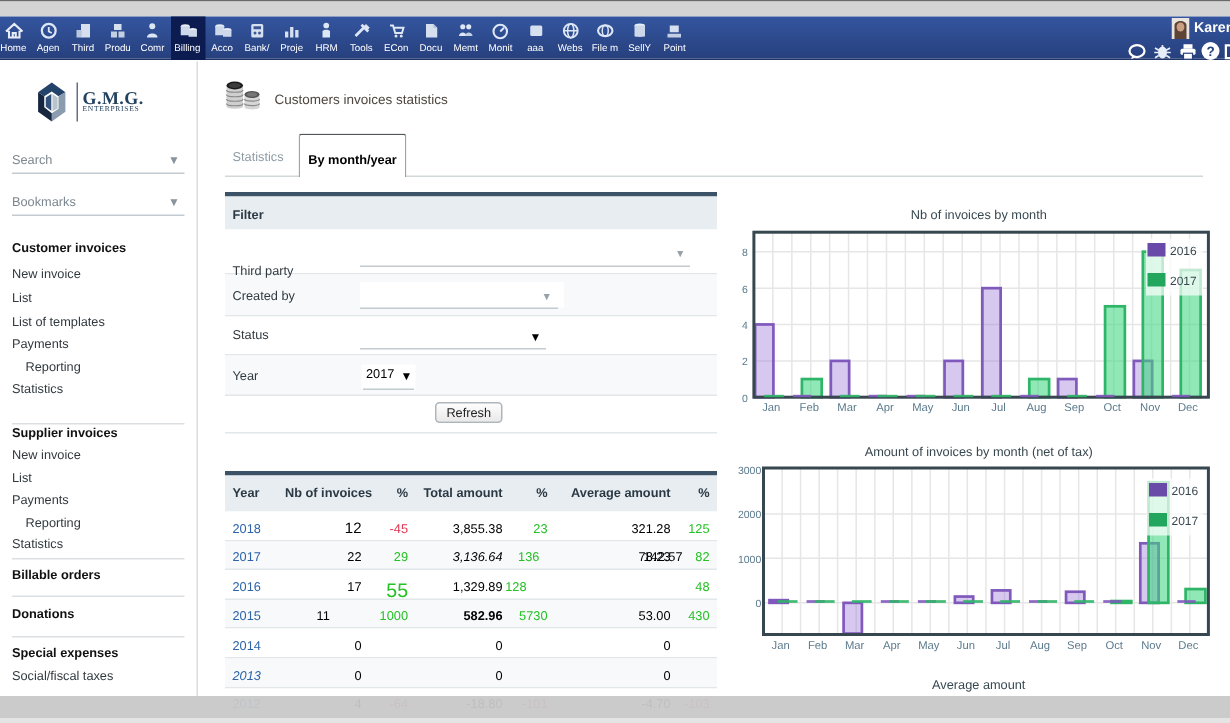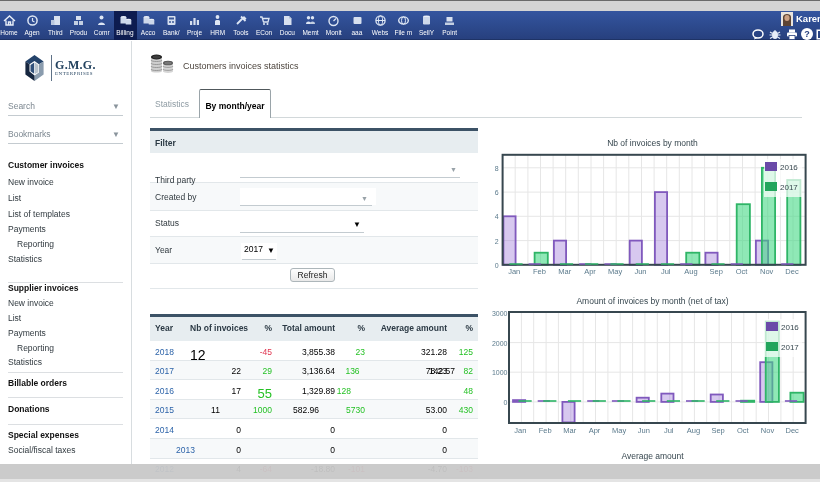--- a/index.html
+++ b/index.html
@@ -231,57 +231,57 @@
 <div class="abs" style="left:150px;top:316.5px;width:328px;height:24.5px;background:#e7edf0;"></div>
 <div class="abs" style="left:155.0px;text-align:left;width:40px;top:323px;color:#2b3944;font-size:8.5px;font-weight:bold;white-space:nowrap;">Year</div>
 <div class="abs" style="left:190.0px;text-align:right;width:51px;top:323px;color:#2b3944;font-size:8.5px;font-weight:bold;white-space:nowrap;">Nb of invoices</div>
 <div class="abs" style="left:246.0px;text-align:right;width:26px;top:323px;color:#2b3944;font-size:8.5px;font-weight:bold;white-space:nowrap;">%</div>
 <div class="abs" style="left:277.0px;text-align:right;width:58px;top:323px;color:#2b3944;font-size:8.5px;font-weight:bold;white-space:nowrap;">Total amount</div>
 <div class="abs" style="left:340.0px;text-align:right;width:25px;top:323px;color:#2b3944;font-size:8.5px;font-weight:bold;white-space:nowrap;">%</div>
 <div class="abs" style="left:370.0px;text-align:right;width:77px;top:323px;color:#2b3944;font-size:8.5px;font-weight:bold;white-space:nowrap;">Average amount</div>
 <div class="abs" style="left:452.0px;text-align:right;width:21px;top:323px;color:#2b3944;font-size:8.5px;font-weight:bold;white-space:nowrap;">%</div>
 <div class="abs" style="left:150px;top:341.0px;width:328px;height:19.6px;background:#fff;border-bottom:1px solid #e2e7ea;"></div>
 <div class="abs" style="left:155.0px;text-align:left;width:40px;top:346.5px;color:#2d64a9;font-size:8.5px;white-space:nowrap;">2018</div>
-<div class="abs" style="left:190.0px;text-align:left;width:51px;top:346.5px;color:#000;font-size:14px;white-space:nowrap;">12</div>
+<div class="abs" style="left:190.0px;text-align:right;width:51px;top:346.5px;color:#000;font-size:10px;white-space:nowrap;">12</div>
 <div class="abs" style="left:246.0px;text-align:right;width:26px;top:346.5px;color:#e03550;font-size:8.5px;white-space:nowrap;">-45</div>
 <div class="abs" style="left:277.0px;text-align:right;width:58px;top:346.5px;color:#000;font-size:8.5px;white-space:nowrap;">3,855.38</div>
 <div class="abs" style="left:340.0px;text-align:right;width:25px;top:346.5px;color:#25c125;font-size:8.5px;white-space:nowrap;">23</div>
 <div class="abs" style="left:370.0px;text-align:right;width:77px;top:346.5px;color:#000;font-size:8.5px;white-space:nowrap;">321.28</div>
 <div class="abs" style="left:452.0px;text-align:right;width:21px;top:346.5px;color:#25c125;font-size:8.5px;white-space:nowrap;">125</div>
 <div class="abs" style="left:150px;top:360.6px;width:328px;height:19.6px;background:#f7f9fa;border-bottom:1px solid #e2e7ea;"></div>
 <div class="abs" style="left:155.0px;text-align:left;width:40px;top:366.1px;color:#2d64a9;font-size:8.5px;white-space:nowrap;">2017</div>
 <div class="abs" style="left:190.0px;text-align:right;width:51px;top:366.1px;color:#000;font-size:8.5px;white-space:nowrap;">22</div>
 <div class="abs" style="left:246.0px;text-align:right;width:26px;top:366.1px;color:#25c125;font-size:8.5px;white-space:nowrap;">29</div>
-<div class="abs" style="left:277.0px;text-align:right;width:58px;top:366.1px;color:#000;font-size:8.5px;white-space:nowrap;">3,136.64</div>
+<div class="abs" style="left:277.0px;text-align:right;width:58px;top:366.1px;color:#000;font-size:8.5px;white-space:nowrap;font-style:italic;">3,136.64</div>
 <div class="abs" style="left:340.0px;text-align:center;width:25px;top:366.1px;color:#25c125;font-size:8.5px;white-space:nowrap;">136</div>
 <div class="abs" style="left:378px;text-align:right;width:77px;top:366.1px;color:#000;font-size:8.5px;white-space:nowrap;">142.57</div>
 <div class="abs" style="left:452.0px;text-align:right;width:21px;top:366.1px;color:#25c125;font-size:8.5px;white-space:nowrap;">82</div>
 <div class="abs" style="left:150px;top:380.2px;width:328px;height:19.6px;background:#fff;border-bottom:1px solid #e2e7ea;"></div>
 <div class="abs" style="left:155.0px;text-align:left;width:40px;top:385.7px;color:#2d64a9;font-size:8.5px;white-space:nowrap;">2016</div>
 <div class="abs" style="left:190.0px;text-align:right;width:51px;top:385.7px;color:#000;font-size:8.5px;white-space:nowrap;">17</div>
 <div class="abs" style="left:246.0px;text-align:right;width:26px;top:385.7px;color:#25c125;font-size:13px;white-space:nowrap;">55</div>
 <div class="abs" style="left:277.0px;text-align:right;width:58px;top:385.7px;color:#000;font-size:8.5px;white-space:nowrap;">1,329.89</div>
 <div class="abs" style="left:326px;text-align:right;width:25px;top:385.7px;color:#25c125;font-size:8.5px;white-space:nowrap;">128</div>
 <div class="abs" style="left:370.0px;text-align:right;width:77px;top:366px;color:#000;font-size:8.5px;white-space:nowrap;">78.23</div>
 <div class="abs" style="left:452.0px;text-align:right;width:21px;top:385.7px;color:#25c125;font-size:8.5px;white-space:nowrap;">48</div>
 <div class="abs" style="left:150px;top:399.8px;width:328px;height:19.6px;background:#f7f9fa;border-bottom:1px solid #e2e7ea;"></div>
 <div class="abs" style="left:155.0px;text-align:left;width:40px;top:405.3px;color:#2d64a9;font-size:8.5px;white-space:nowrap;">2015</div>
 <div class="abs" style="left:190.0px;text-align:center;width:51px;top:405.3px;color:#000;font-size:8.5px;white-space:nowrap;">11</div>
 <div class="abs" style="left:246.0px;text-align:right;width:26px;top:405.3px;color:#25c125;font-size:8.5px;white-space:nowrap;">1000</div>
-<div class="abs" style="left:277.0px;text-align:center;width:58px;top:405.3px;color:#000;font-size:8.5px;white-space:nowrap;">582.96</div>
+<div class="abs" style="left:277.0px;text-align:right;width:58px;top:405.3px;color:#000;font-size:8.5px;white-space:nowrap;font-weight:bold;">582.96</div>
 <div class="abs" style="left:340.0px;text-align:right;width:25px;top:405.3px;color:#25c125;font-size:8.5px;white-space:nowrap;">5730</div>
 <div class="abs" style="left:370.0px;text-align:right;width:77px;top:405.3px;color:#000;font-size:8.5px;white-space:nowrap;">53.00</div>
 <div class="abs" style="left:452.0px;text-align:right;width:21px;top:405.3px;color:#25c125;font-size:8.5px;white-space:nowrap;">430</div>
 <div class="abs" style="left:150px;top:419.4px;width:328px;height:19.6px;background:#fff;border-bottom:1px solid #e2e7ea;"></div>
 <div class="abs" style="left:155.0px;text-align:left;width:40px;top:424.9px;color:#2d64a9;font-size:8.5px;white-space:nowrap;">2014</div>
 <div class="abs" style="left:190.0px;text-align:right;width:51px;top:424.9px;color:#000;font-size:8.5px;white-space:nowrap;">0</div>
 <div class="abs" style="left:277.0px;text-align:right;width:58px;top:424.9px;color:#000;font-size:8.5px;white-space:nowrap;">0</div>
 <div class="abs" style="left:370.0px;text-align:right;width:77px;top:424.9px;color:#000;font-size:8.5px;white-space:nowrap;">0</div>
 <div class="abs" style="left:150px;top:439.0px;width:328px;height:19.6px;background:#f7f9fa;border-bottom:1px solid #e2e7ea;"></div>
-<div class="abs" style="left:155.0px;text-align:right;width:40px;top:444.5px;color:#2d64a9;font-size:8.5px;white-space:nowrap;">2013</div>
+<div class="abs" style="left:155.0px;text-align:left;width:40px;top:444.5px;color:#2d64a9;font-size:8.5px;white-space:nowrap;font-style:italic;">2013</div>
 <div class="abs" style="left:190.0px;text-align:right;width:51px;top:444.5px;color:#000;font-size:8.5px;white-space:nowrap;">0</div>
 <div class="abs" style="left:277.0px;text-align:right;width:58px;top:444.5px;color:#000;font-size:8.5px;white-space:nowrap;">0</div>
 <div class="abs" style="left:370.0px;text-align:right;width:77px;top:444.5px;color:#000;font-size:8.5px;white-space:nowrap;">0</div>
 <div class="abs" style="left:150px;top:458.6px;width:328px;height:19.6px;background:#fff;border-bottom:1px solid #e2e7ea;"></div>
 <div class="abs" style="left:155.0px;text-align:left;width:40px;top:464.1px;color:#2d64a9;font-size:8.5px;white-space:nowrap;">2012</div>
 <div class="abs" style="left:190.0px;text-align:right;width:51px;top:464.1px;color:#000;font-size:8.5px;white-space:nowrap;">4</div>
 <div class="abs" style="left:246.0px;text-align:right;width:26px;top:464.1px;color:#e03550;font-size:8.5px;white-space:nowrap;">-64</div>
 <div class="abs" style="left:277.0px;text-align:right;width:58px;top:464.1px;color:#000;font-size:8.5px;white-space:nowrap;">-18.80</div>
 <div class="abs" style="left:340.0px;text-align:right;width:25px;top:464.1px;color:#e03550;font-size:8.5px;white-space:nowrap;">-101</div>
 <div class="abs" style="left:370.0px;text-align:right;width:77px;top:464.1px;color:#000;font-size:8.5px;white-space:nowrap;">-4.70</div>

